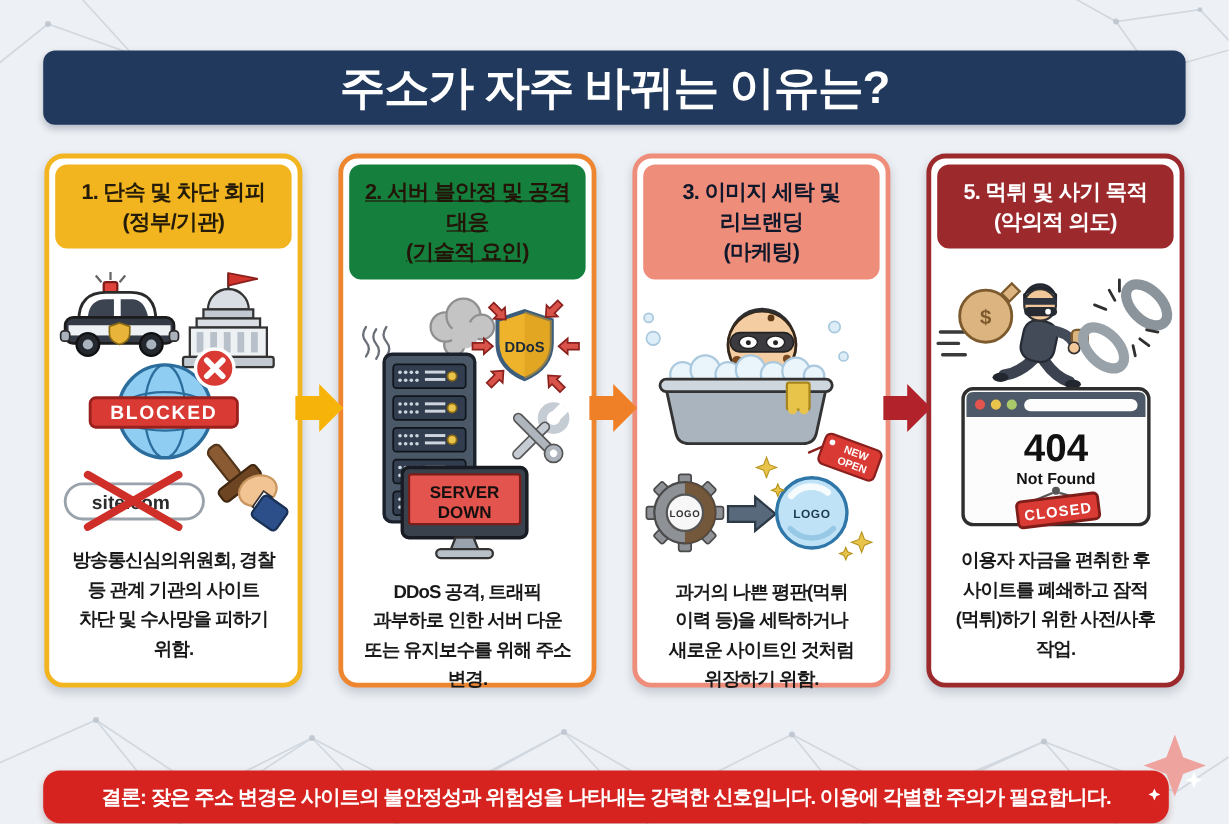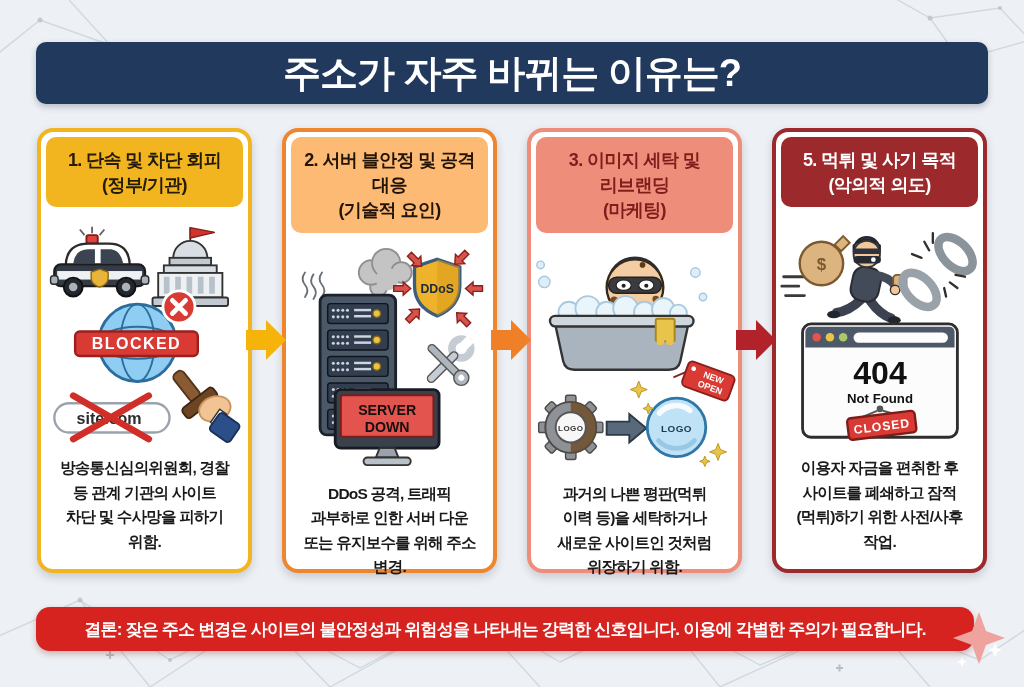--- a/index.html
+++ b/index.html
@@ -35,21 +35,21 @@
     margin-top:6px; padding:0 16px; text-align:center;
     font-size:15.5px; font-weight:700; line-height:1.58; color:#191919;
     letter-spacing:-0.8px; word-break:keep-all;
   }
 
   .flow-arrow { position:absolute; top:318px; width:40px; height:44px; }
   .flow-arrow-1 { left:246px; } .flow-arrow-2 { left:491px; } .flow-arrow-3 { left:736px; }
   .flow-arrow svg { width:100%; height:100%; display:block; }
 
   .conclusion-banner {
-    position:absolute; left:36px; top:607px; width:938px; height:44px;
+    position:absolute; left:36px; top:642px; width:938px; height:44px;
     border-radius:14px; display:flex; align-items:center; justify-content:center;
     color:#ffffff; font-size:17px; font-weight:800; letter-spacing:-0.8px;
     white-space:nowrap; box-shadow:0 3px 6px rgba(120,40,40,.30);
   }
   .conclusion-sparkle { position:absolute; left:948px; top:606px; width:62px; height:66px; }
 
   svg text { font-family:"Liberation Sans","DejaVu Sans",sans-serif; }
 </style>
 </head>
 <body>
@@ -157,21 +157,21 @@
             <rect x="56" y="44" width="9" height="17" fill="#ffffff" stroke="#333" stroke-width="1.5" transform="rotate(35 56 46)"></rect>
             <rect x="58" y="48" width="26" height="23" rx="4" fill="#2c4f8a" stroke="#1a3157" stroke-width="2" transform="rotate(35 60 48)"></rect>
           </g>
         </g>
       </svg>
     </div>
     <div class="card-desc">방송통신심의위원회, 경찰 등 관계 기관의 사이트 차단 및 수사망을 피하기 위함.</div>
   </div>
 
   <div class="card card-2" style="border-color: rgb(238, 134, 48);">
-    <div class="card-header" style="background: #fdba74; color: rgb(35, 20, 8);">
+    <div class="card-header" style="background: #15803d; color: rgb(35, 20, 8); text-decoration: underline;">
       <div>2. 서버 블안정 및 공격 대응</div>
       <div>(기술적 요인)</div>
     </div>
     <div class="card-art">
       <svg viewBox="0 0 215 235">
 
         <g fill="#c4c4c4" stroke="#8f8f8f" stroke-width="2">
           <circle cx="96" cy="44" r="9"></circle>
             <circle cx="88" cy="28" r="13"></circle>
             <circle cx="104" cy="18" r="15"></circle>
@@ -294,21 +294,21 @@
           <text x="55" y="45" text-anchor="middle" font-size="15" font-weight="800" fill="#15100f">DOWN</text>
           <path d="M47 62 h16 l4 10 h-24 Z" fill="#9aa3ad" stroke="#333" stroke-width="2"></path>
           <rect x="30" y="72" width="50" height="8" rx="4" fill="#b8c0c8" stroke="#333" stroke-width="2"></rect>
         </g>
       </svg>
     </div>
     <div class="card-desc">DDoS 공격, 트래픽 과부하로 인한 서버 다운 또는 유지보수를 위해 주소 변경.</div>
   </div>
 
   <div class="card card-3" style="border-color: rgb(239, 141, 123);">
-    <div class="card-header" style="background: rgb(239, 141, 123); color: #7f1d1d;">
+    <div class="card-header" style="background: rgb(239, 141, 123); color: #0f172a;">
       <div>3. 이미지 세탁 및 리브랜딩</div>
       <div>(마케팅)</div>
     </div>
     <div class="card-art">
       <svg viewBox="0 0 215 235">
 
         <g>
           <g transform="translate(72,6)">
             <circle cx="36" cy="38" r="30" fill="#f5cda2" stroke="#35281a" stroke-width="2.5"></circle>
             <path d="M6 35 A30 30 0 0 1 66 35 Q66 22 56 15 Q46 8 36 8 Q26 8 16 15 Q6 22 6 35 Z" fill="#2e2e30"></path>

